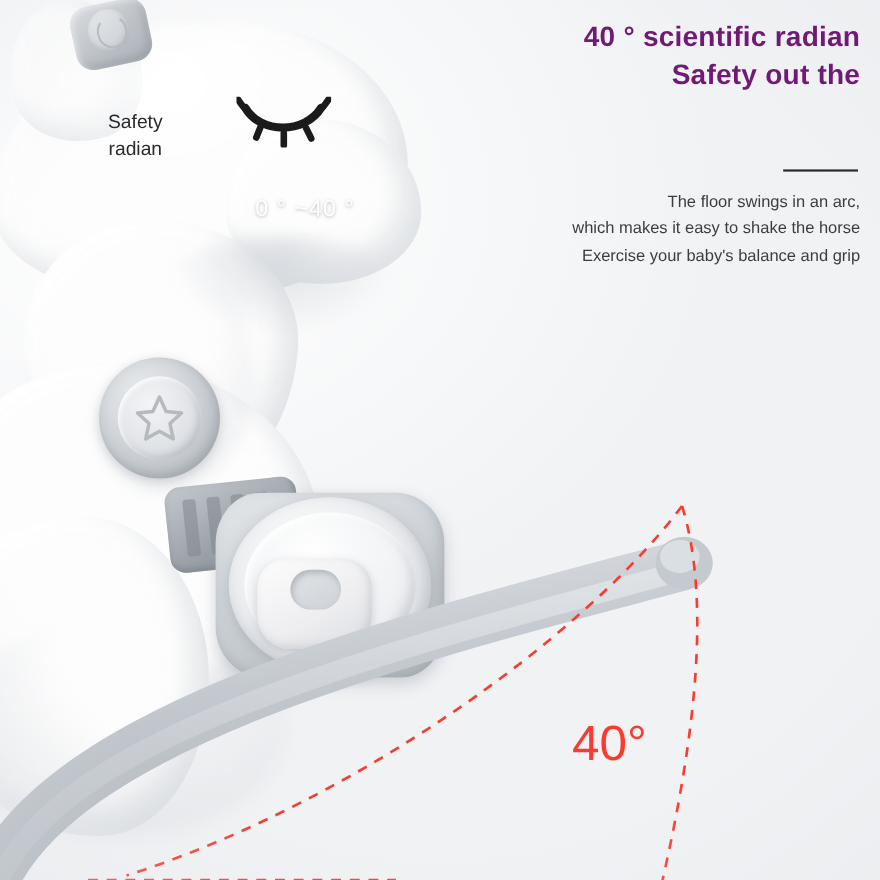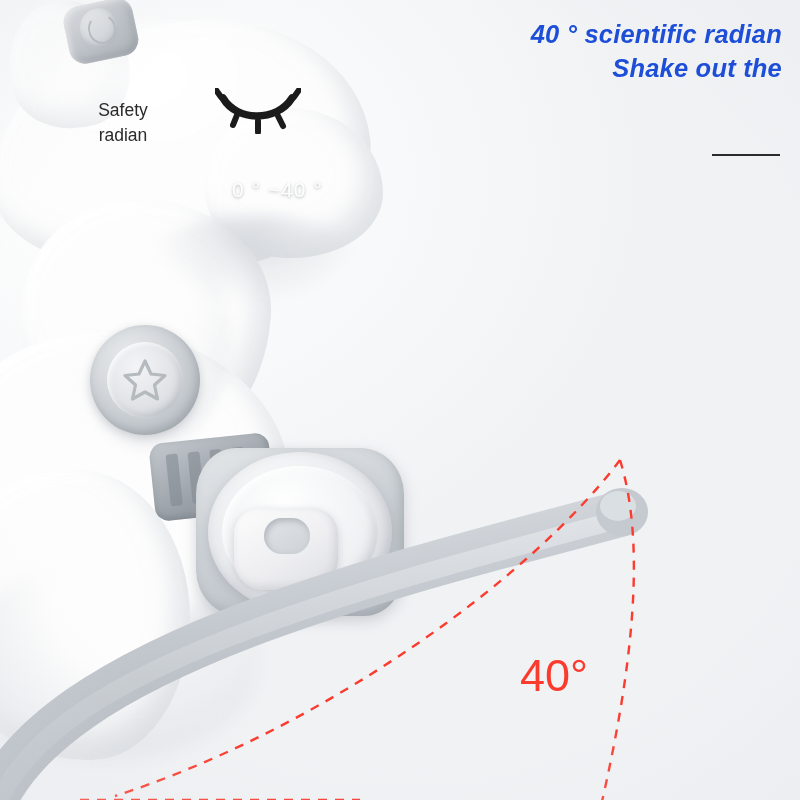--- a/index.html
+++ b/index.html
@@ -32,26 +32,25 @@
     background: radial-gradient(ellipse 760px 700px at 400px 380px, rgba(255,255,255,0) 55%, rgba(225,228,233,0.55) 100%);
   }
 
   
   .headline {
     position: absolute;
     right: 18px;
     top: 18px;
     width: 440px;
     text-align: right;
-    color: #1d4ed8;
+    color: #701a75;
     font-weight: bold;
     font-size: 25.5px;
     line-height: 1.32;
     letter-spacing: 0.2px;
-    font-style: italic;
   }
   .headline .hl-line { display: block; white-space: nowrap; }
 
   .rule {
     position: absolute;
     right: 20px;
     top: 154px;
     width: 68px;
     height: 2px;
     background: #2b2b2b;
@@ -469,17 +468,22 @@
     <path d="M 560 30 C 585 110, 575 230, 540 380" stroke="#fb3b2e" stroke-width="2.4" fill="none" stroke-dasharray="9 8"></path>
     <path d="M 560 30 C 470 150, 260 300, 55 366" stroke="#fb3b2e" stroke-width="2.4" fill="none" stroke-dasharray="9 8"></path>
     <path d="M 20 370 L 300 370" stroke="#fb3b2e" stroke-width="2.4" fill="none" stroke-dasharray="9 8"></path>
   </svg>
   <div class="angle-label">40°</div>
 
   <div class="bg-vignette"></div>
 
   <div class="headline">
     <span class="hl-line">40 ° scientific radian</span>
-    <span class="hl-line">Shake out the</span>
+    <span class="hl-line">Safety out the</span>
   </div>
   <div class="rule"></div>
+  <div class="subcopy">
+    <span class="sc-line">The floor swings in an arc,</span>
+    <span class="sc-line">which makes it easy to shake the horse</span>
+    <span class="sc-line">Exercise your baby's balance and grip</span>
+  </div>
 
 </div>
 
 </body></html>

